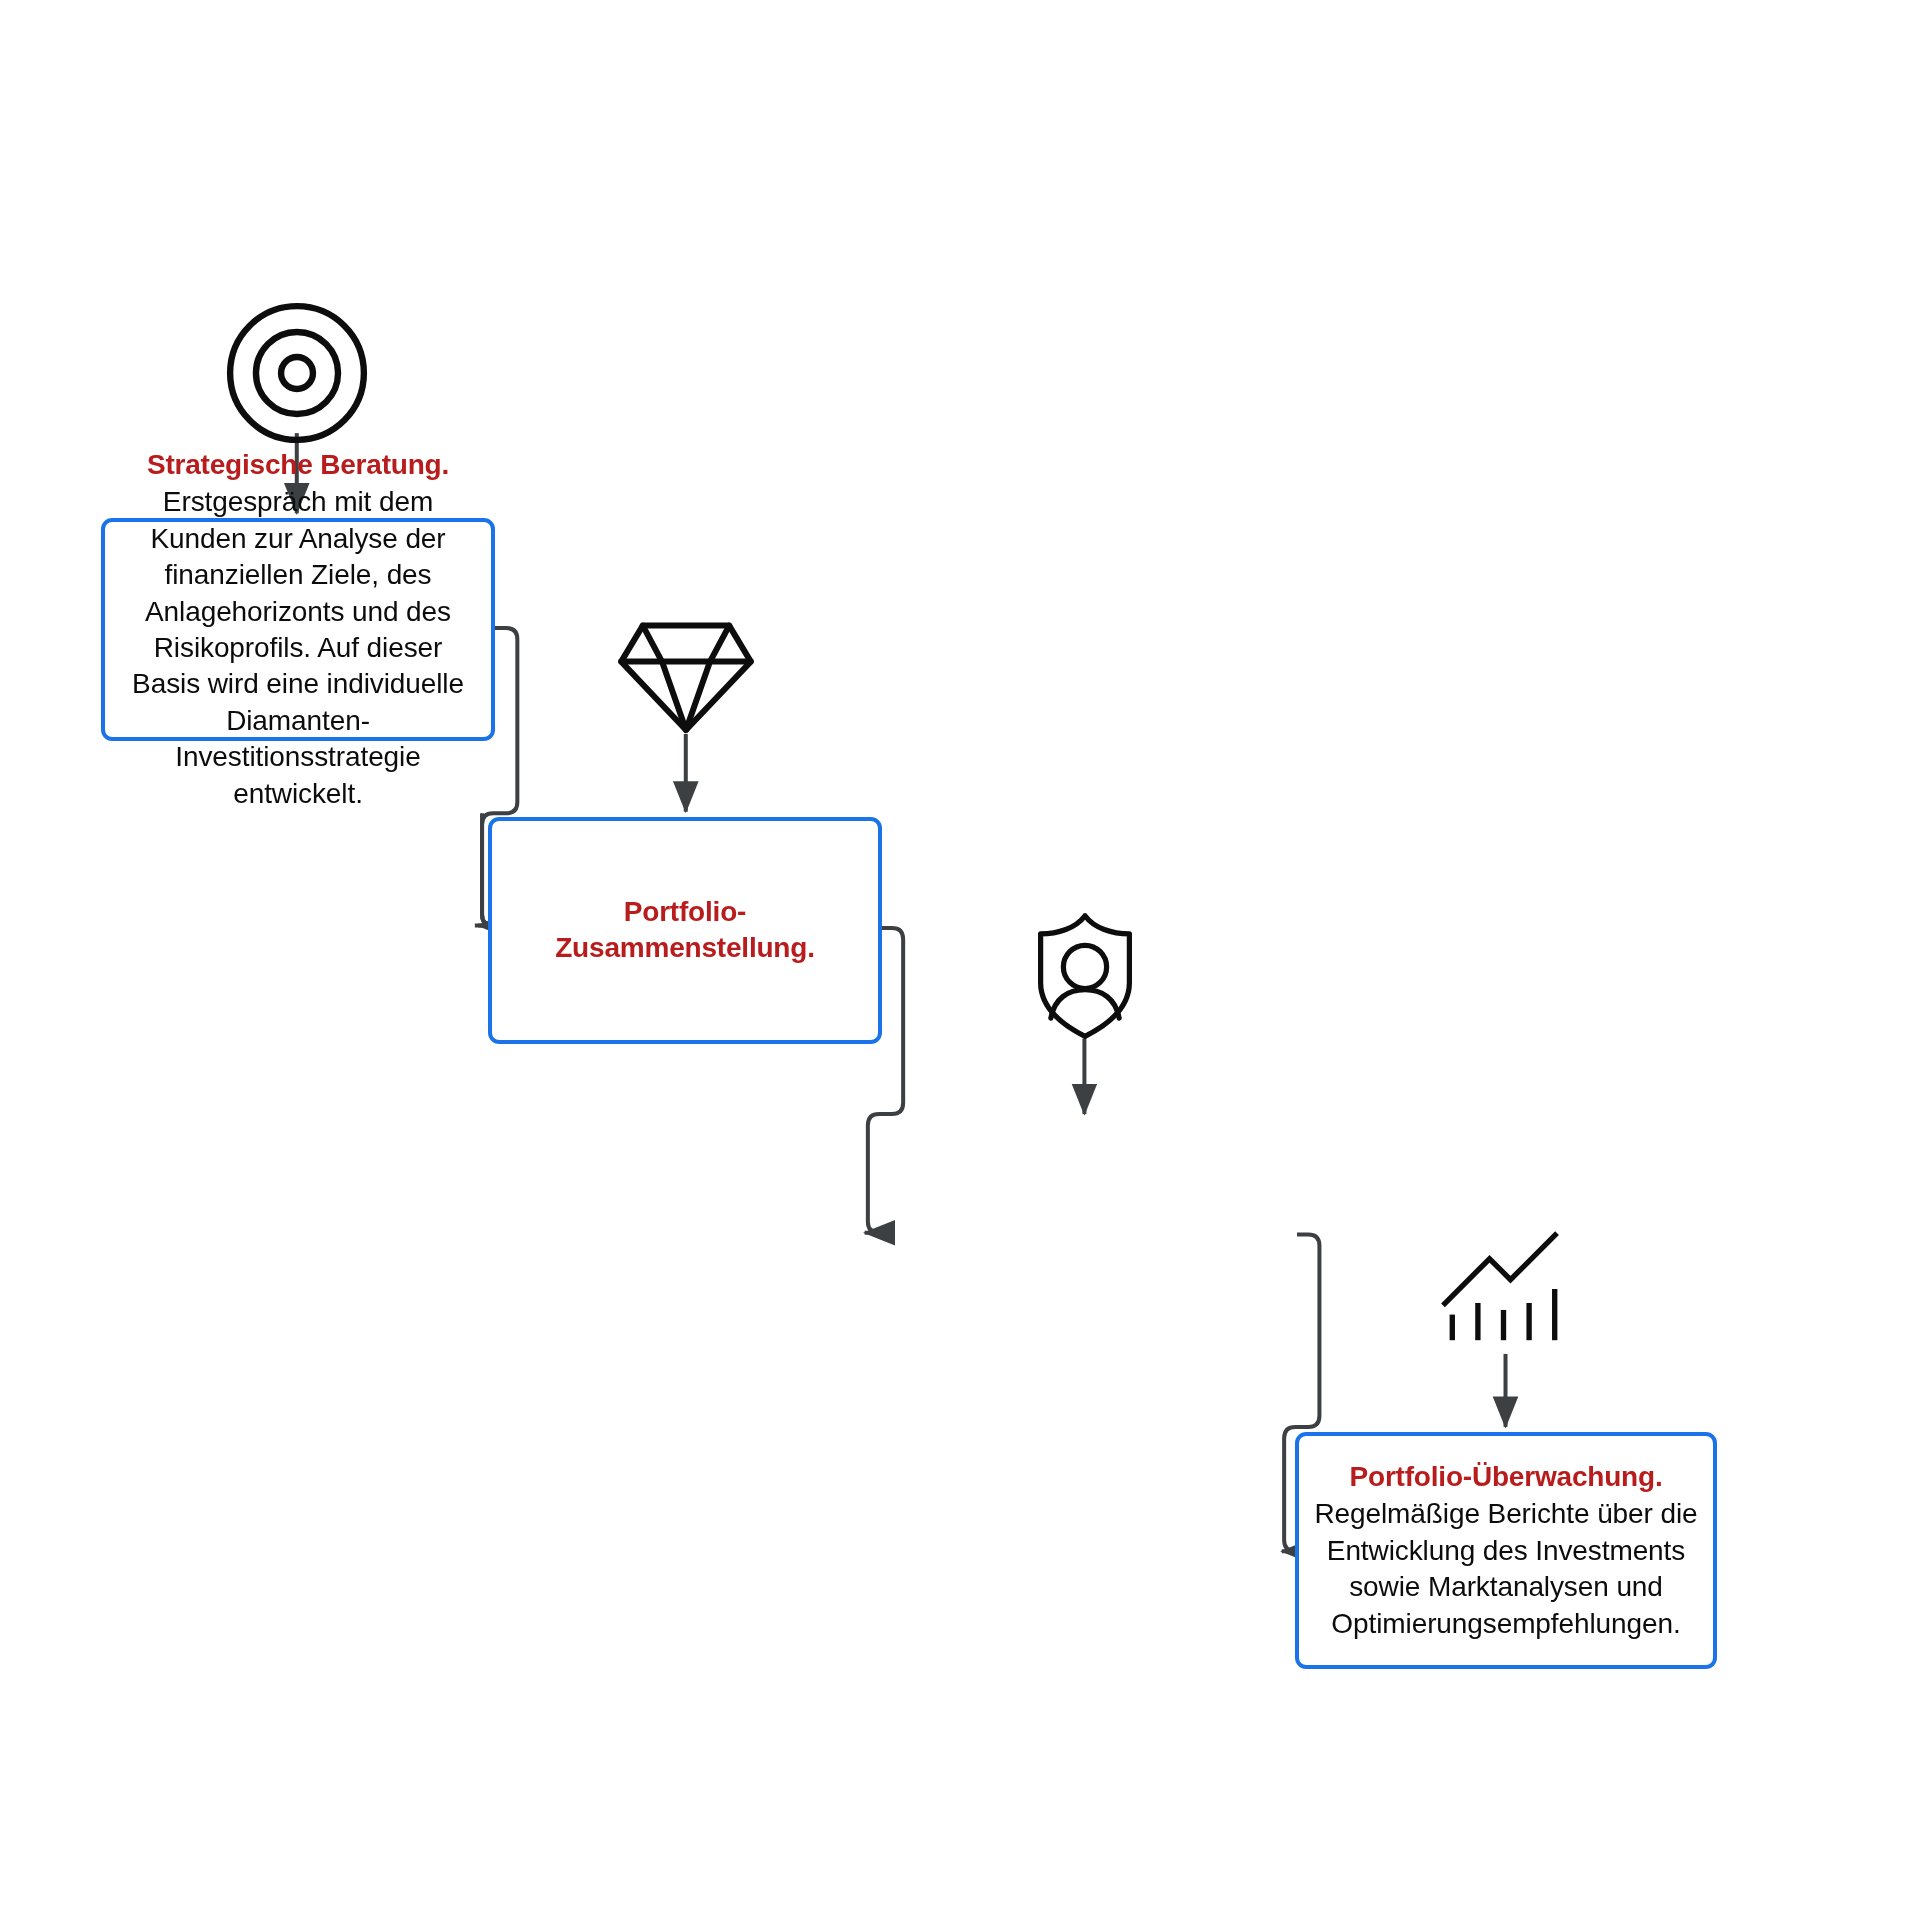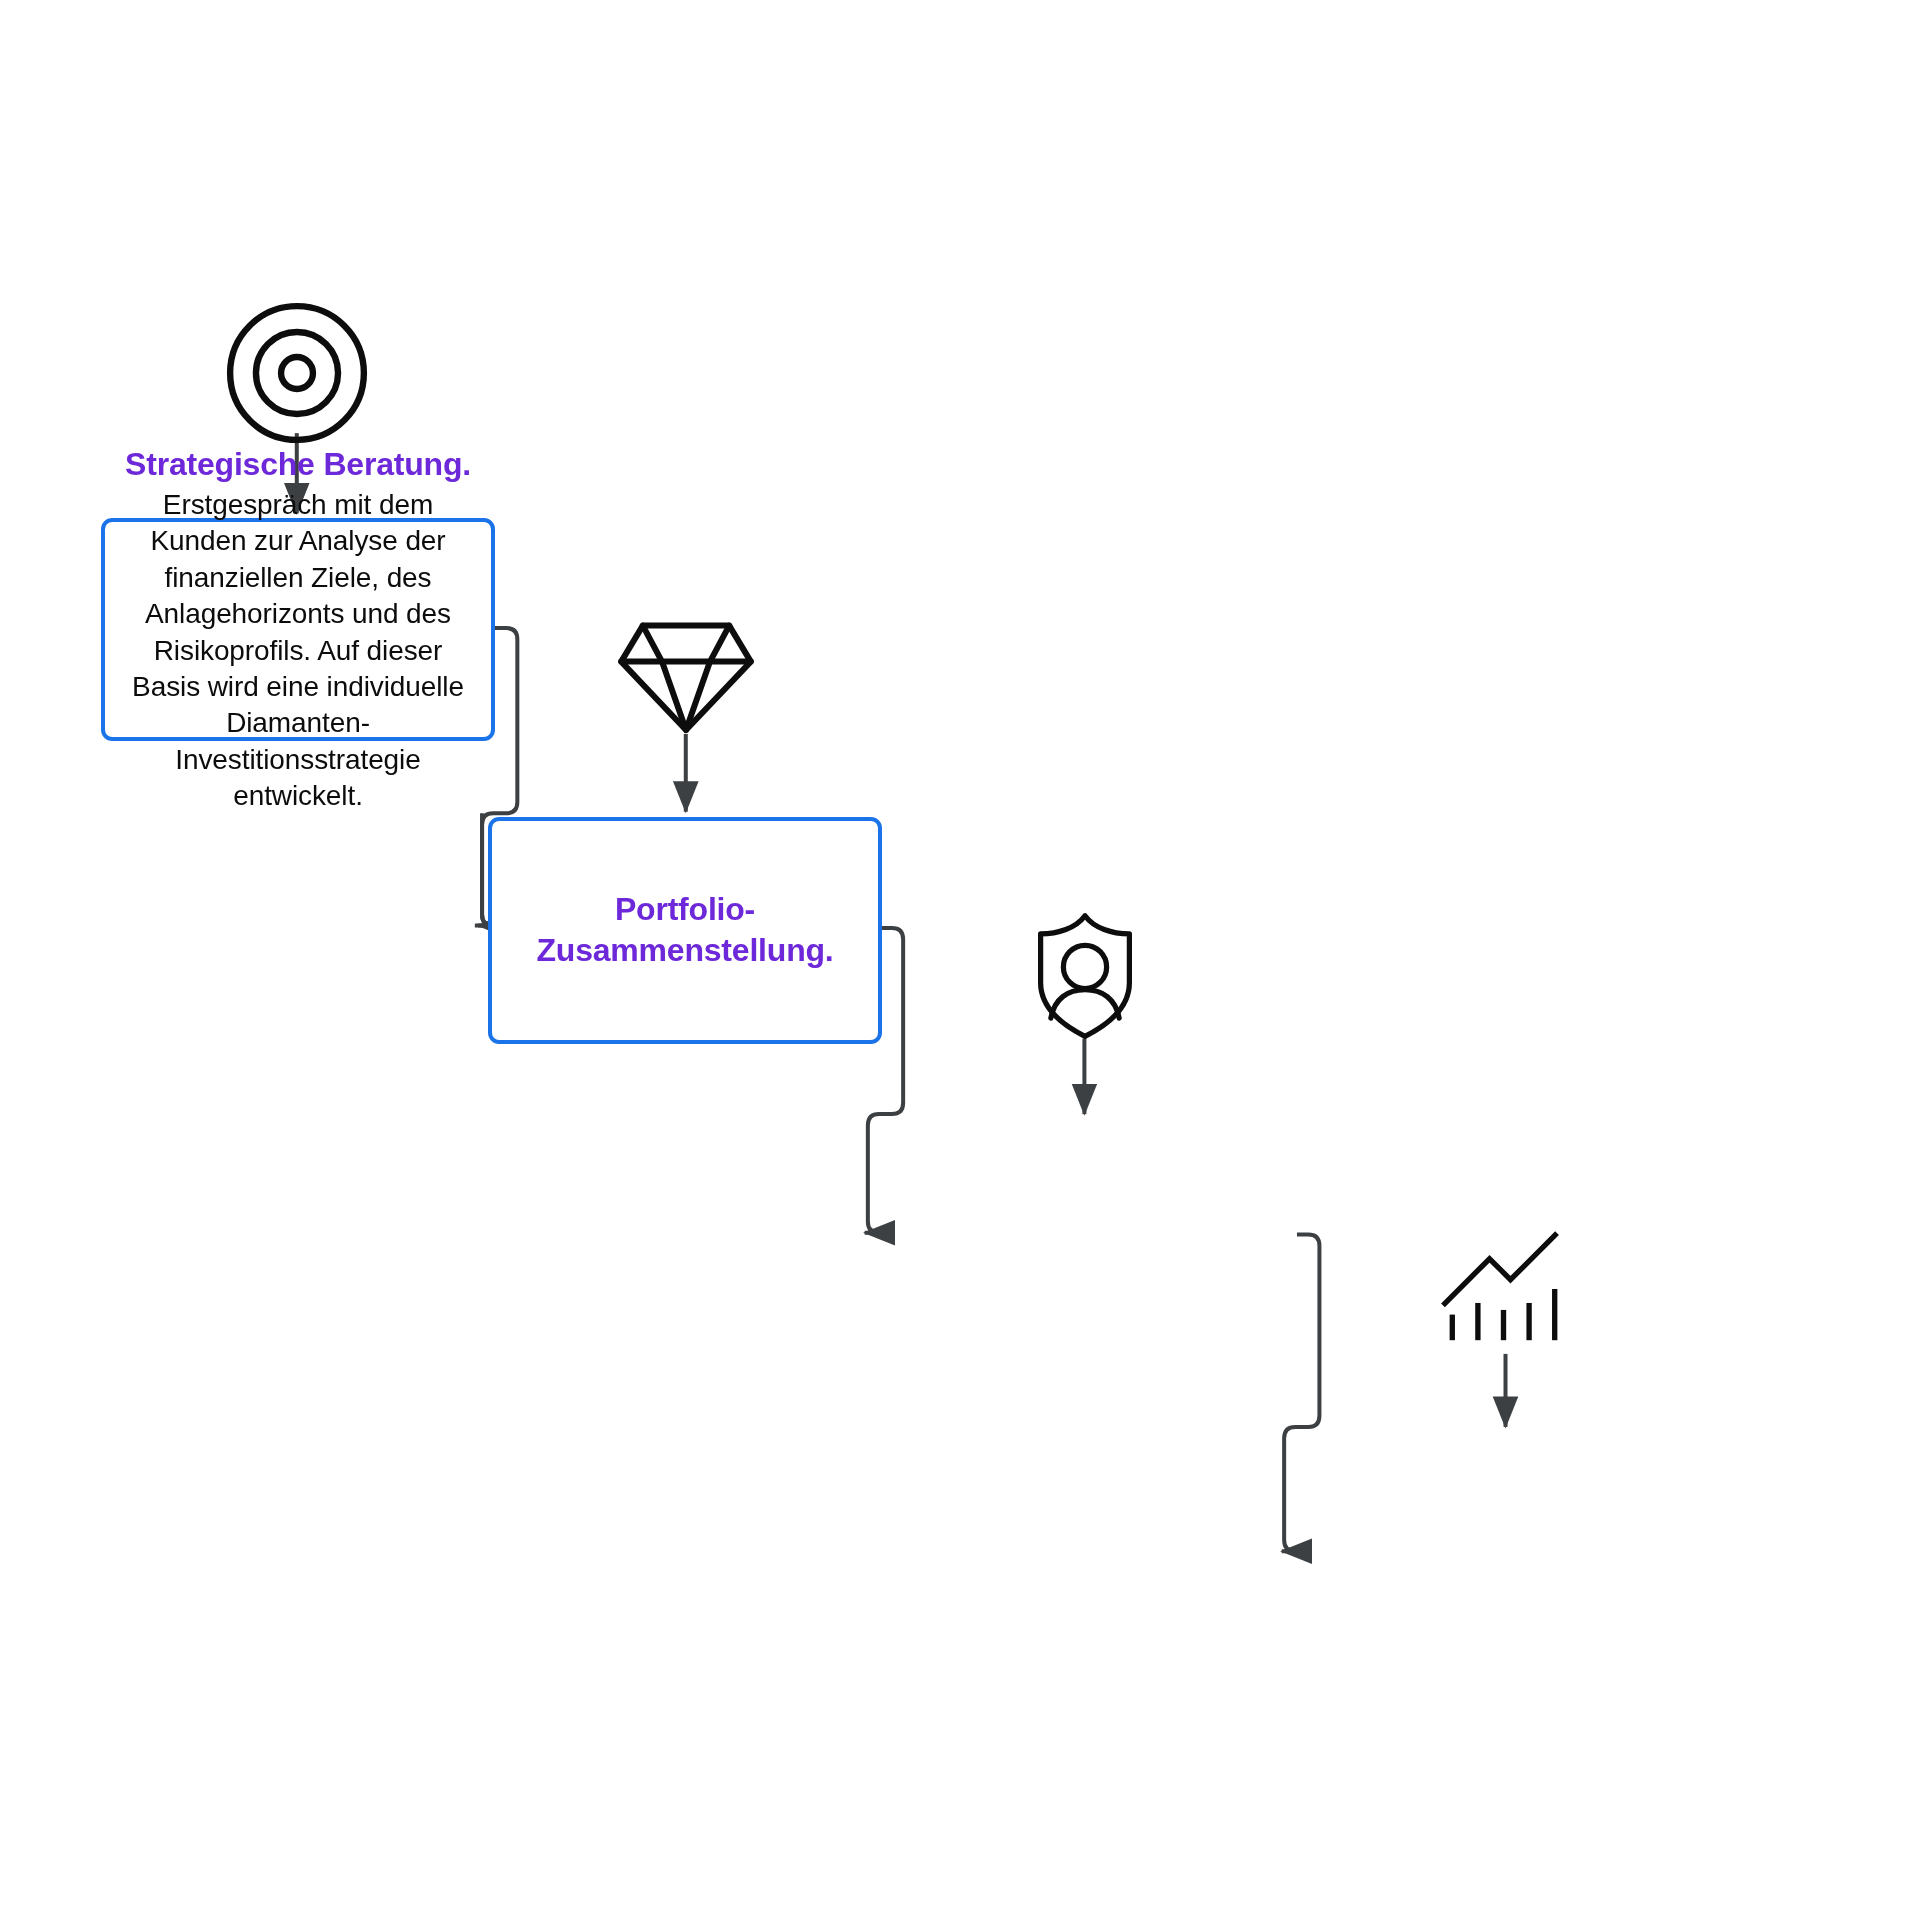--- a/index.html
+++ b/index.html
@@ -37,23 +37,23 @@
     border-radius: 11.2px;
     background: #ffffff;
     display: flex;
     flex-direction: column;
     align-items: center;
     justify-content: center;
     padding: 8px 14.4px;
     text-align: center;
   }
   .card-title {
-    font-size: 32px;
+    font-size: 28px;
     font-weight: bold;
-    color: #6d28d9;
+    color: #b91c1c;
     line-height: 1.28;
     margin: 0 0 1.6px 0;
     letter-spacing: -0.2px;
   }
   .card-body {
     font-size: 28px;
     font-weight: 400;
     color: #0c0c0c;
     line-height: 1.30;
     margin: 0;
@@ -132,15 +132,19 @@
   <div class="step-card" style="left:101px; top:518px; width:394px; height:223px;">
     <div class="card-title">Strategische Beratung.</div>
     <div class="card-body">Erstgespräch mit dem Kunden zur Analyse der finanziellen Ziele, des Anlagehorizonts und des Risikoprofils. Auf dieser Basis wird eine individuelle Diamanten-Investitionsstrategie entwickelt.</div>
   </div>
 
   <div class="step-card" style="left:488px; top:817px; width:394px; height:227px;">
     <div class="card-title">Portfolio-Zusammenstellung.</div>
   </div>
 
 
+  <div class="step-card" style="left:1295px; top:1432px; width:422px; height:237px;">
+    <div class="card-title">Portfolio-Überwachung.</div>
+    <div class="card-body">Regelmäßige Berichte über die Entwicklung des Investments sowie Marktanalysen und Optimierungsempfehlungen.</div>
+  </div>
 
 </div>
 
 
 </body></html>

